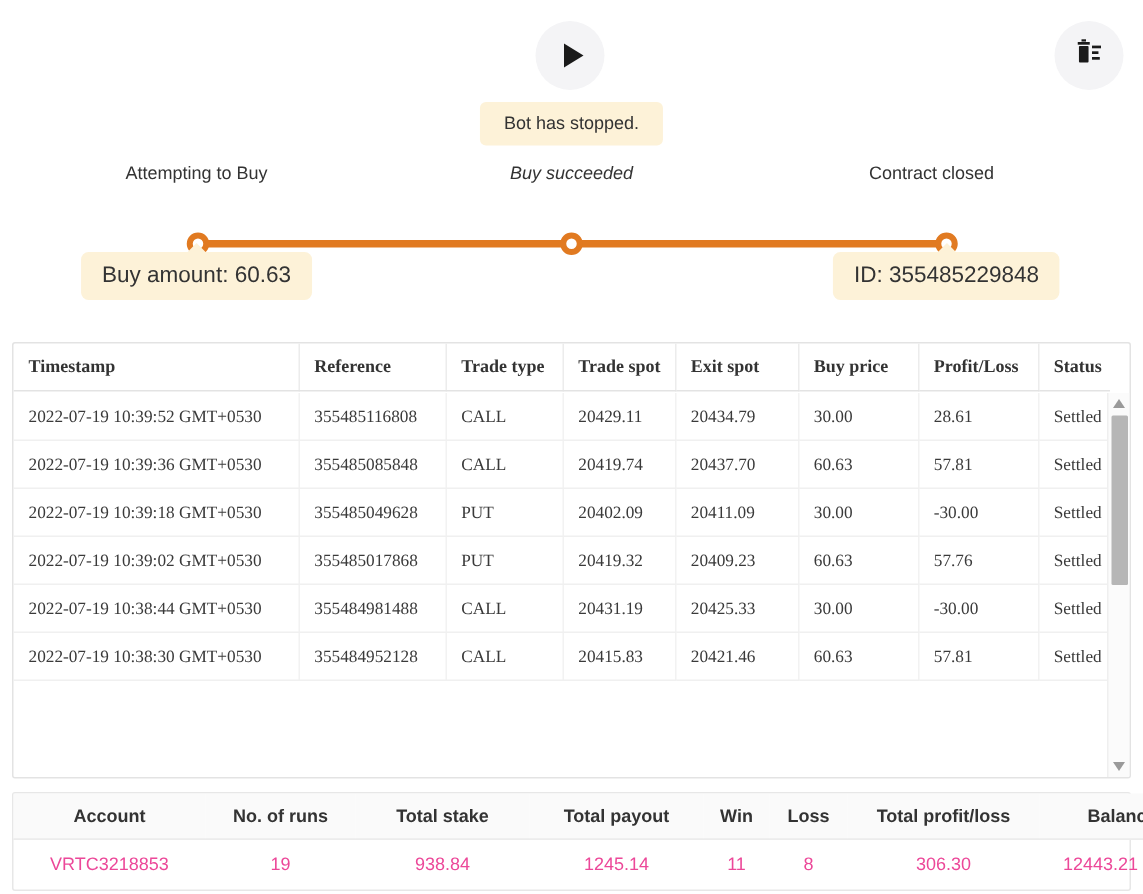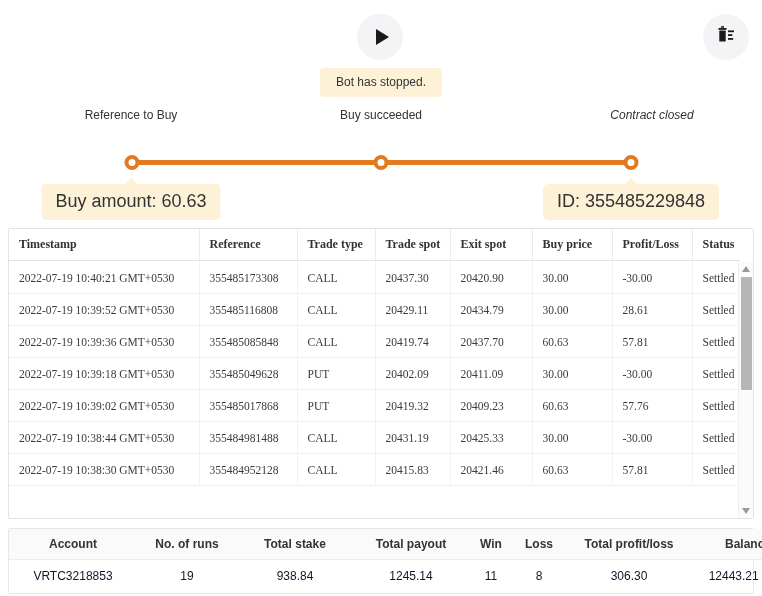--- a/index.html
+++ b/index.html
@@ -109,27 +109,27 @@
     height: 15px;
     border-radius: 50%;
     background: #ffffff;
     border: 4px solid #e17a21;
     box-sizing: border-box;
     transform: translateX(-50%);
     cursor: pointer;
   }
   .tl-pill {
     position: absolute;
-    top: 76px;
+    top: 60px;
     transform: translateX(-50%);
     background: #fdf2d8;
     color: #333333;
     border-radius: 5px;
     padding: 7px 14px 8px 14px;
-    font-size: 18px;
+    font-size: 15px;
     white-space: nowrap;
   }
   .tl-pill::before {
     content: "";
     position: absolute;
     top: -6px;
     left: 50%;
     transform: translateX(-50%);
     border-left: 7px solid transparent;
     border-right: 7px solid transparent;
@@ -255,21 +255,21 @@
     font-weight: bold;
     color: #333333;
     text-align: center;
     padding: 8px 2px 8px 2px;
     background: #fafafa;
     border-bottom: 1px solid #ececec;
     white-space: nowrap;
   }
   table.sum td {
     font-size: 12px;
-    color: #0f172a;
+    color: #ec4899;
     text-align: center;
     padding: 9px 2px 10px 2px;
     white-space: nowrap;
   }
   .win-val { color: #2e8b57; }
   .loss-val { color: #e3262e; }
   .tpl-val { color: #2e8b57; }
 </style>
 </head>
 <body>
@@ -290,23 +290,23 @@
       </svg>
     </span>
   </button>
 </div>
 
 <div class="status-row">
   <div class="status-pill">Bot has stopped.</div>
 </div>
 
 <div class="timeline">
-  <div class="tl-label" style="left:131px;">Reference to Buy</div>
-  <div class="tl-label" style="left:381px;">Buy succeeded</div>
-  <div class="tl-label" style="left:652px;font-style:italic;">Contract closed</div>
+  <div class="tl-label" style="left:131px;">Attempting to Buy</div>
+  <div class="tl-label" style="left:381px;font-style:italic;">Buy succeeded</div>
+  <div class="tl-label" style="left:621px;">Contract closed</div>
 
   <div class="tl-track"></div>
 
   <div class="tl-dot" style="left:132px;"></div>
   <div class="tl-dot" style="left:381px;"></div>
   <div class="tl-dot" style="left:631px;"></div>
 
   <div class="tl-pill" style="left:131px;">Buy amount: 60.63</div>
   <div class="tl-pill" style="left:631px;">ID: 355485229848</div>
 </div>
@@ -345,30 +345,20 @@
         <col style="width:190px">
           <col style="width:98px">
           <col style="width:78px">
         <col style="width:75px">
           <col style="width:82px">
           <col style="width:80px">
         <col style="width:80px">
           <col style="width:48px">
       </colgroup>
       <tbody id="trades-body">
-          <tr>
-            <td>2022-07-19 10:40:21 GMT+0530</td>
-            <td>355485173308</td>
-            <td>CALL</td>
-            <td>20437.30</td>
-            <td>20420.90</td>
-            <td>30.00</td>
-            <td class="pl-neg">-30.00</td>
-            <td>Settled</td>
-          </tr>
           <tr>
             <td>2022-07-19 10:39:52 GMT+0530</td>
             <td>355485116808</td>
             <td>CALL</td>
             <td>20429.11</td>
             <td>20434.79</td>
             <td>30.00</td>
             <td class="pl-pos">28.61</td>
             <td>Settled</td>
           </tr>

